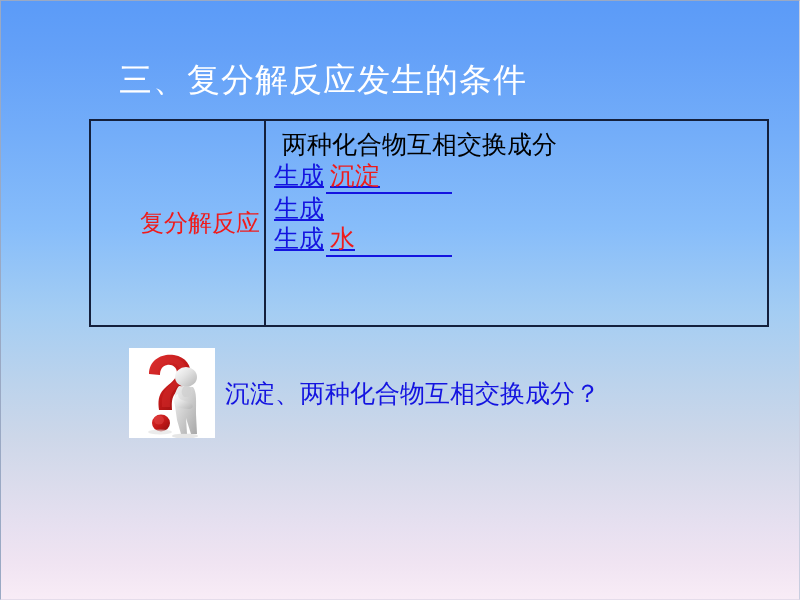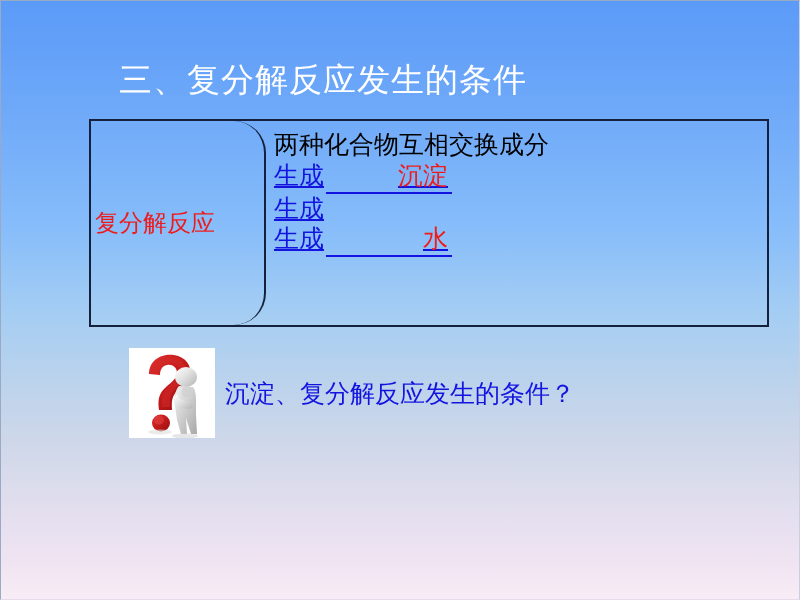--- a/index.html
+++ b/index.html
@@ -62,59 +62,59 @@
     border: 2px solid #14203c;
     display: flex;
     background: transparent;
   }
   .cell-left {
     box-sizing: border-box;
     width: 175px;
     border-right: 2px solid #14203c;
     display: flex;
     align-items: center;
-    justify-content: flex-start;
+    justify-content: flex-end;
     padding: 0 4px;
-    border-radius: 32px;
   }
   .cell-left-text {
     color: #ef1b1b;
     font-size: 24px;
     line-height: 31px;
     text-align: center;
     white-space: nowrap;
   }
   .cell-right {
     box-sizing: border-box;
     flex: 1;
     padding: 8px 0 0 8px;
   }
   .line-black {
     color: #000000;
     font-size: 25px;
     line-height: 32px;
     white-space: nowrap;
+    margin-left: 8px;
   }
   .line-blank {
     font-size: 25px;
     line-height: 30px;
     color: #1414e0;
     white-space: nowrap;
     display: flex;
     align-items: baseline;
     text-decoration: underline;
   }
   .blank-label {
     color: #1414e0;
   }
   .blank-fill {
     display: inline-block;
     min-width: 118px;
     border-bottom: 2px solid #1414e0;
-    text-align: right;
+    text-align: left;
     color: #ef1b1b;
     margin-left: 2px;
     padding: 0 4px 1px 4px;
   }
 
   
   #qmark-image {
     position: absolute;
     left: 128px;
     top: 347px;
@@ -199,15 +199,15 @@
 
       <ellipse cx="57" cy="29" rx="11" ry="10" fill="url(#greyg)"></ellipse>
       <path d="M50 38 C46 42, 45 50, 46 58 L48 72 L52 86 L58 86 L57 70 L62 86 L68 86 L67 66 C67 54, 68 44, 64 39 Z" fill="url(#greyg2)"></path>
       <path d="M47 47 C44 53, 45 58, 50 60 L60 61 C64 61, 65 57, 62 55 L53 52 C50 51, 49 49, 49 46 Z" fill="url(#greyg)"></path>
       <path d="M55 38 C52 42, 52 46, 55 49 L60 49 C63 46, 63 41, 60 38 Z" fill="#cfcfcf" opacity="0.7"></path>
       <ellipse cx="56" cy="88" rx="13" ry="2.4" fill="#d6d6d6" opacity="0.6"></ellipse>
       <ellipse cx="31" cy="84" rx="12" ry="2.4" fill="#dddddd" opacity="0.6"></ellipse>
     </svg>
   </div>
 
-  <div id="question-text">沉淀、复分解反应发生的条件？</div>
+  <div id="question-text">沉淀、两种化合物互相交换成分？</div>
 
 </div>
 
 </body></html>

